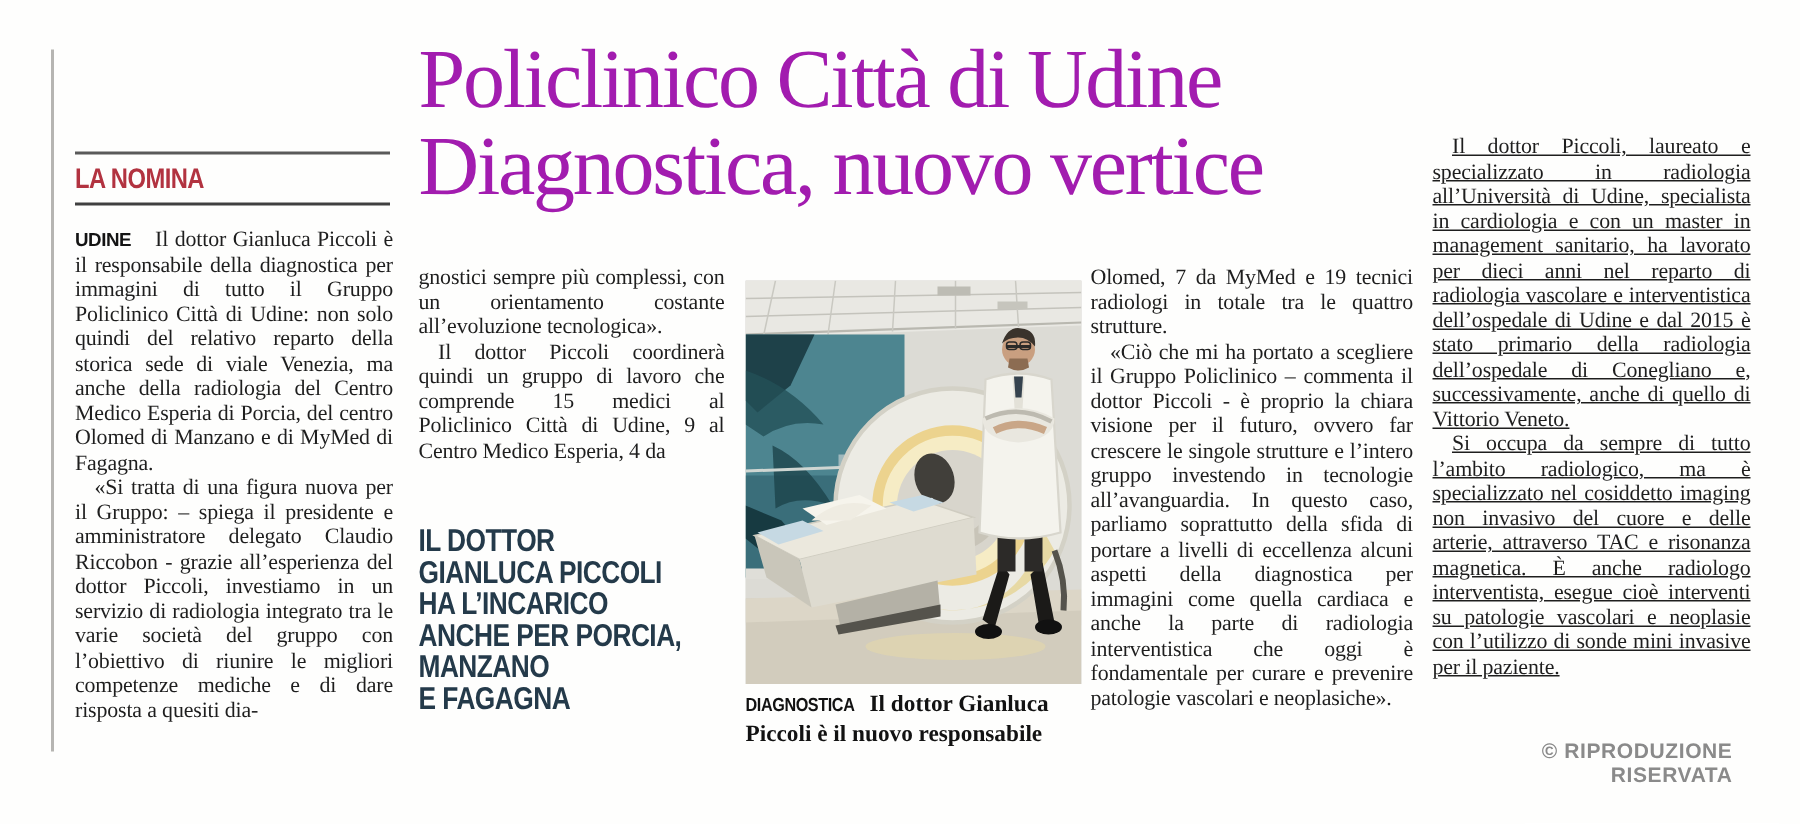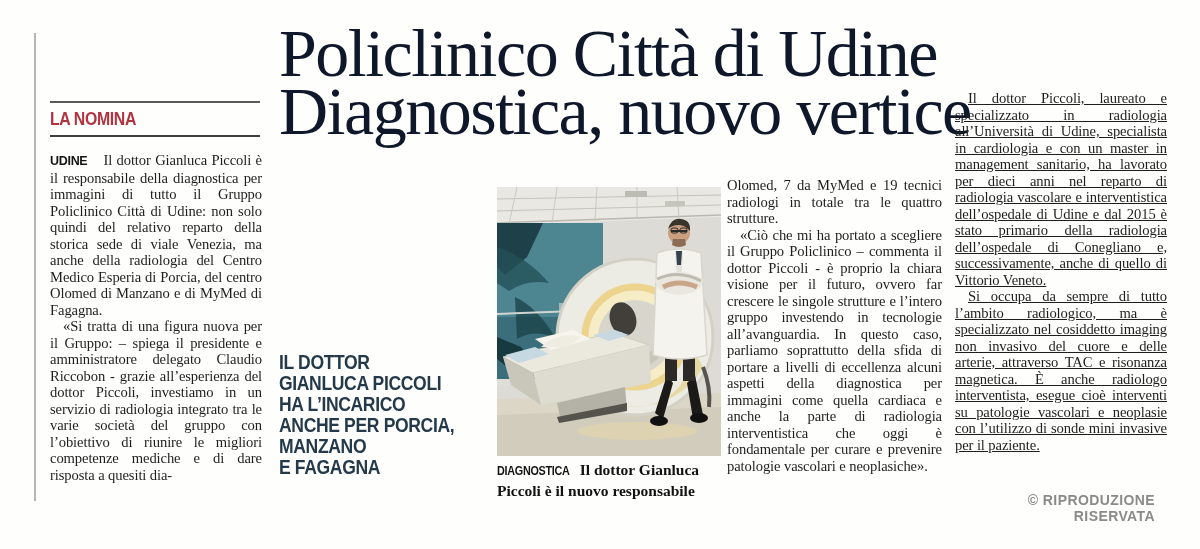--- a/index.html
+++ b/index.html
@@ -29,22 +29,22 @@
   .col2 { left:279px; top:177px; width:204px; }
   .col3 { left:727px; top:177px; width:215px; }
   .col4 { left:955px; top:90px; width:212px;text-decoration:underline; }
   .lead-caps {
     font-family:"Liberation Sans", sans-serif; font-weight:bold; font-size:12.5px;
     letter-spacing:-0.3px; color:#141414; margin-right:16px;
   }
   
   .headline {
     position:absolute; left:279px; top:24px; width:672px;
-    font-family:"Liberation Serif", serif; font-size:68px; line-height:58px;
-    letter-spacing:-1.5px; color:#0f172a; font-weight:normal; white-space:nowrap;
+    font-family:"Liberation Serif", serif; font-size:56px; line-height:58px;
+    letter-spacing:-1.5px; color:#a21caf; font-weight:normal; white-space:nowrap;
   }
   
   .subhead { position:absolute; left:279px; top:351px; width:206px; }
   .subhead div {
     font-family:"Liberation Sans", sans-serif; font-weight:bold; font-size:19.5px;
     line-height:21px; color:#243a4a; letter-spacing:-0.4px;
     transform:scale(.9,1.08); transform-origin:0 50%;
   }
   
   .photo {
@@ -82,20 +82,24 @@
   <div class="headline">
     <div>Policlinico Città di Udine</div>
     <div>Diagnostica, nuovo vertice</div>
   </div>
 
   <div class="bodycol col1">
     <p><span class="lead-caps">UDINE</span><span>Il dottor Gianluca Piccoli è il responsabile della diagnostica per immagini di tutto il Gruppo Policlinico Città di Udine: non solo quindi del relativo reparto della storica sede di viale Venezia, ma anche della radiologia del Centro Medico Esperia di Porcia, del centro Olomed di Manzano e di MyMed di Fagagna.</span></p>
     <p class="indent">«Si tratta di una figura nuova per il Gruppo: – spiega il presidente e amministratore delegato Claudio Riccobon - grazie all’esperienza del dottor Piccoli, investiamo in un servizio di radiologia integrato tra le varie società del gruppo con l’obiettivo di riunire le migliori competenze mediche e di dare risposta a quesiti dia-</p>
   </div>
 
+  <div class="bodycol col2">
+    <p>gnostici sempre più complessi, con un orientamento costante all’evoluzione tecnologica».</p>
+    <p class="indent">Il dottor Piccoli coordinerà quindi un gruppo di lavoro che comprende 15 medici al Policlinico Città di Udine, 9 al Centro Medico Esperia, 4 da</p>
+  </div>
 
   <div class="subhead">
     <div>IL DOTTOR</div>
     <div>GIANLUCA PICCOLI</div>
     <div>HA L’INCARICO</div>
     <div>ANCHE PER PORCIA,</div>
     <div>MANZANO</div>
     <div>E FAGAGNA</div>
   </div>
 

